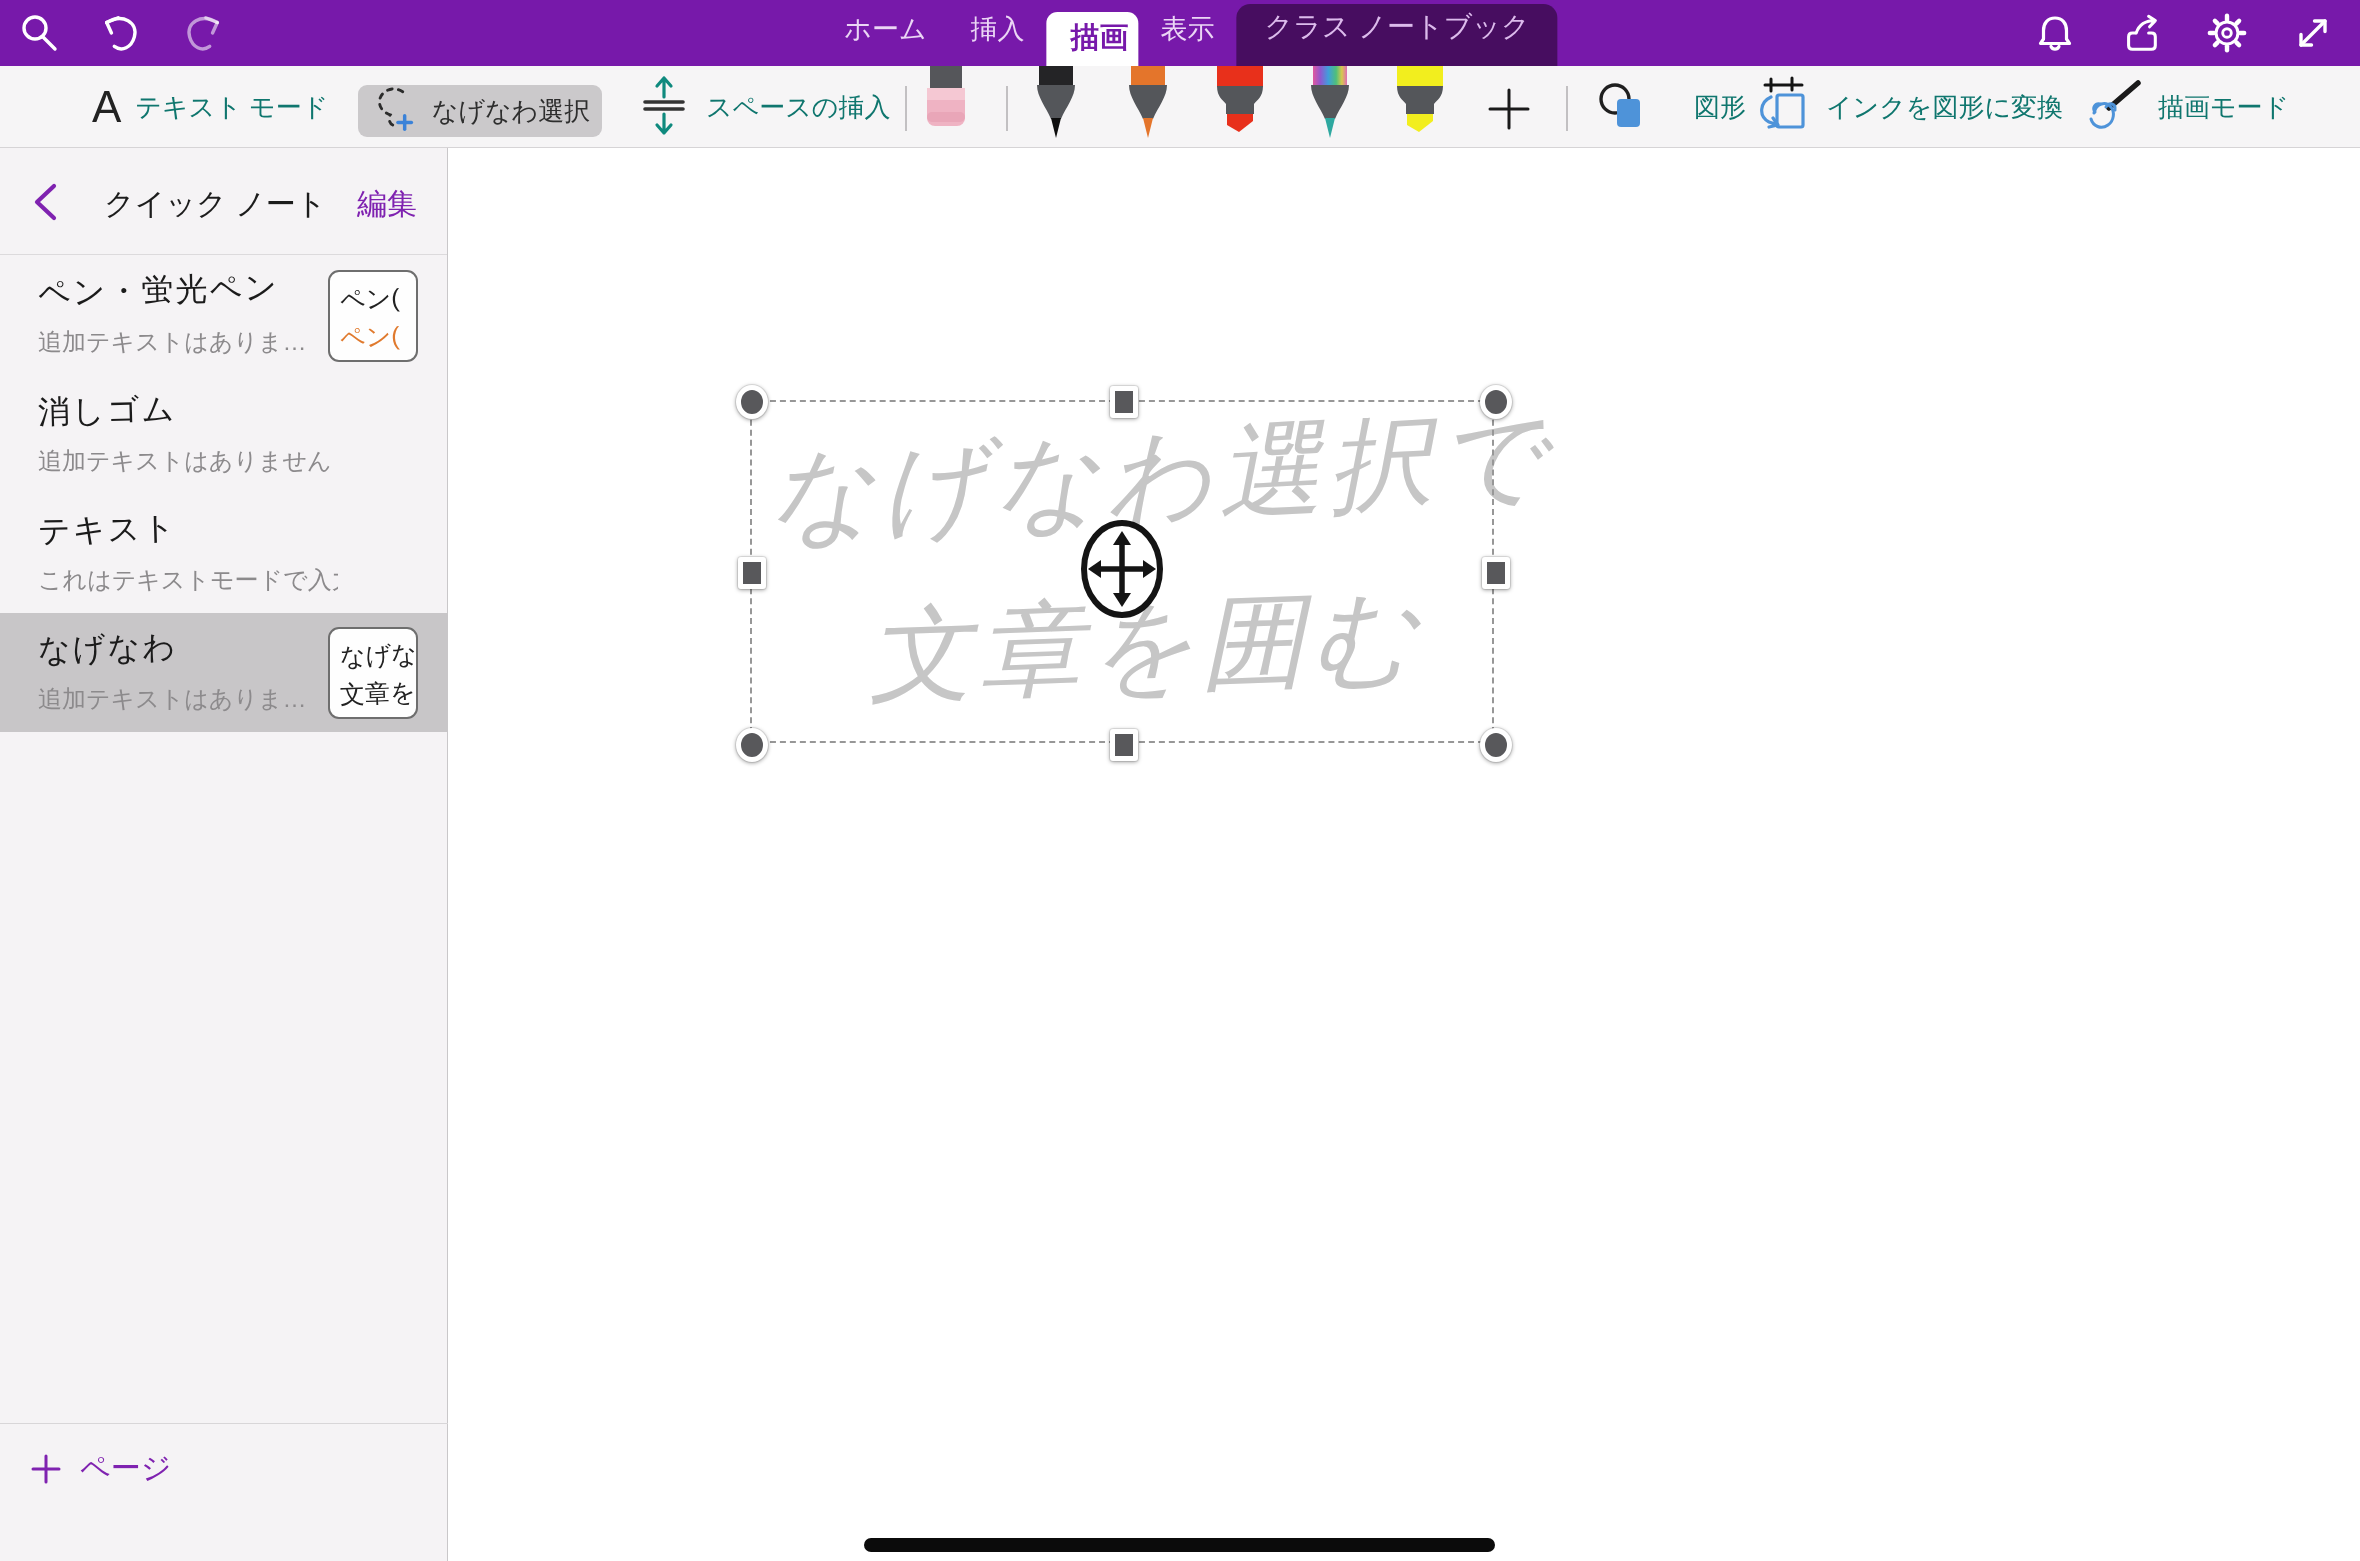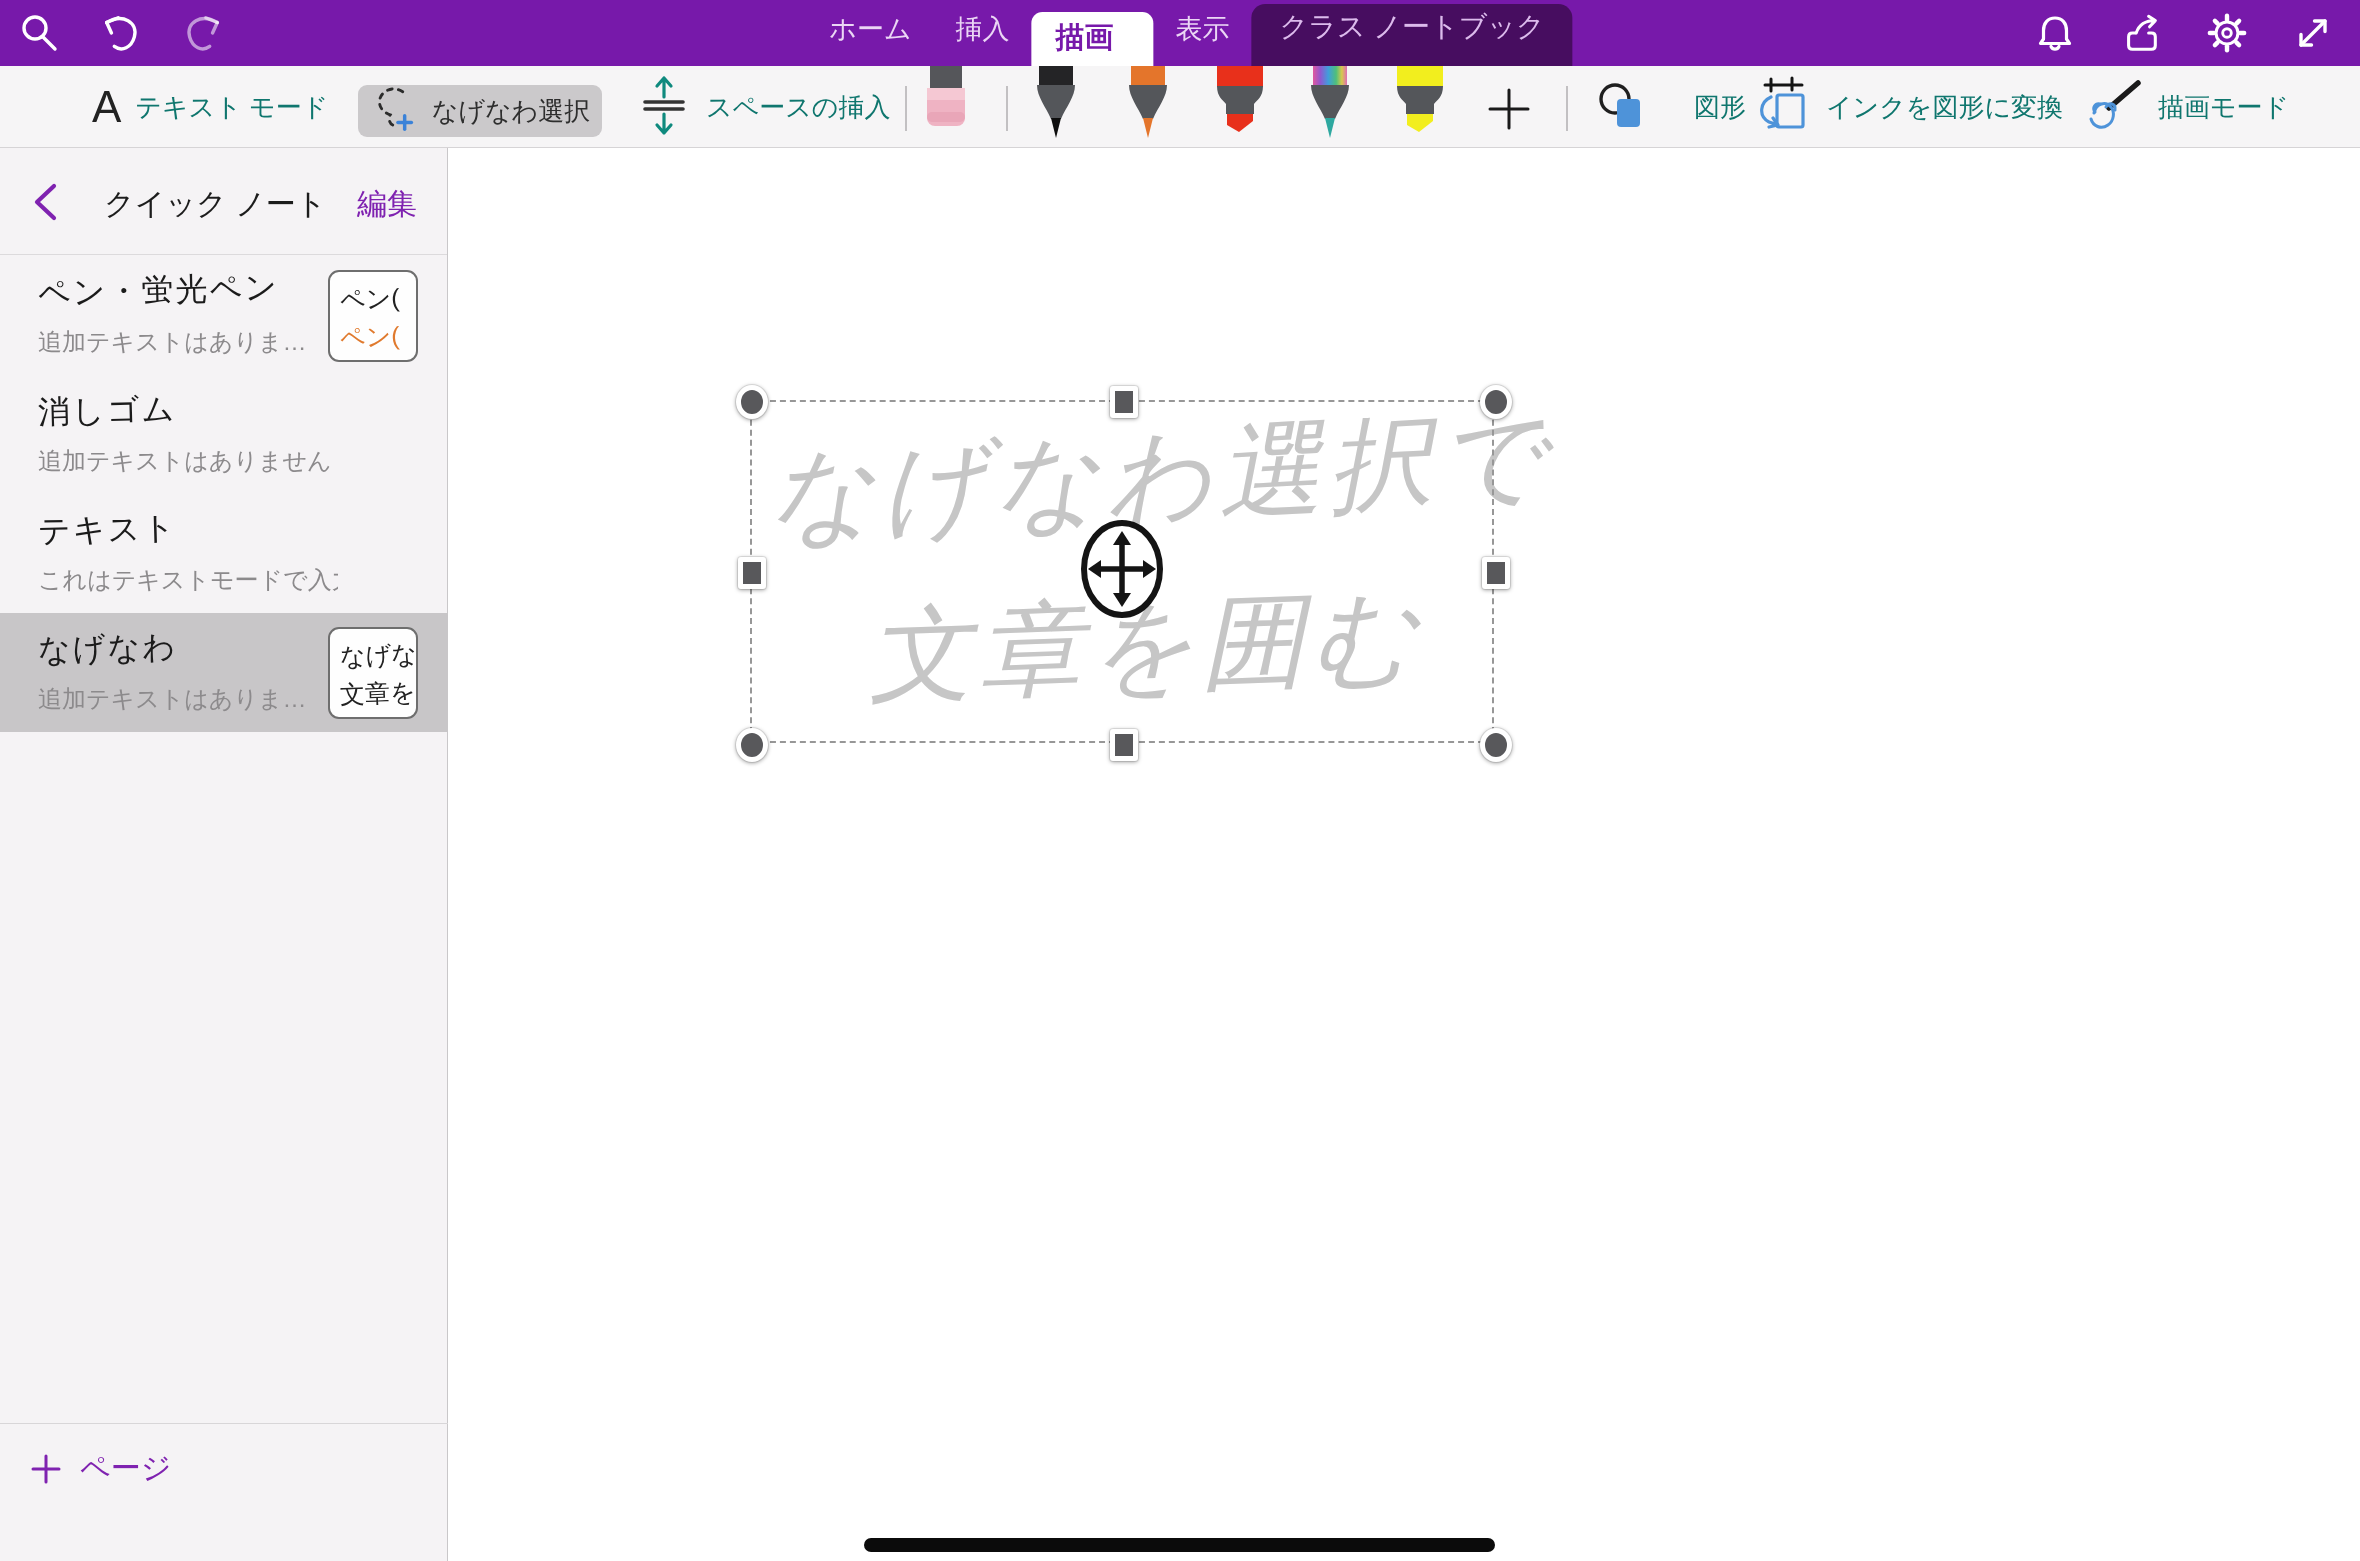--- a/index.html
+++ b/index.html
@@ -7,21 +7,21 @@
   body { font-family:"Liberation Sans","DejaVu Sans",sans-serif; background:#fff; overflow:hidden; }
   .stage { position:relative; width:2360px; height:1561px; background:#fff; }
 
   
   .topbar { position:absolute; left:0; top:0; width:2360px; height:66px; background:#7719AA; }
   .tb-icons-left { position:absolute; left:18px; top:0; height:66px; display:flex; align-items:center; gap:40px; }
   .tb-icons-right { position:absolute; right:26px; top:0; height:66px; display:flex; align-items:center; gap:44px; }
   .tb-icon { width:42px; height:42px; display:flex; align-items:center; justify-content:center; cursor:pointer; }
   .tabs { position:absolute; left:50%; bottom:0; transform:translateX(calc(-50% + 10px)); display:flex; align-items:flex-end; }
   .tab { color:#EBD6F5; font-size:27px; padding:0 22px 19px 22px; cursor:pointer; white-space:nowrap; }
-  .tab--active { background:#fff; color:#7719AA; font-weight:bold; font-size:29px; border-radius:11px 11px 0 0; height:54px; display:flex; align-items:center; padding:0 40px 2px 24px; }
+  .tab--active { background:#fff; color:#7719AA; font-weight:bold; font-size:29px; border-radius:11px 11px 0 0; height:54px; display:flex; align-items:center; padding:0 10px 2px 24px; }
   .tab--dark { background:#470D60; color:#DCBBEC; border-radius:14px 14px 0 0; height:62px; display:flex; align-items:center; padding:0 28px 16px 28px; font-size:28px; }
 
   
   .toolbar { position:absolute; left:0; top:66px; width:2360px; height:82px; background:#F6F5F6; border-bottom:1px solid #D6D4D6; }
   .tgroup { position:absolute; top:0; height:82px; display:flex; align-items:center; gap:14px; cursor:pointer; }
   .tlabel { font-size:26px; color:#0f766e; white-space:nowrap; }
   .bigA { font-size:44px; color:#222; font-weight:500; line-height:1; }
   .lasso-btn { position:absolute; left:358px; top:19px; width:244px; height:52px; background:#CBC9CB; border-radius:9px; display:flex; align-items:center; justify-content:center; gap:10px; cursor:pointer; }
   .lasso-btn .tlabel { color:#2E2E2E; }
   .tdivider { position:absolute; top:20px; width:2px; height:45px; background:#C2C0C2; }

